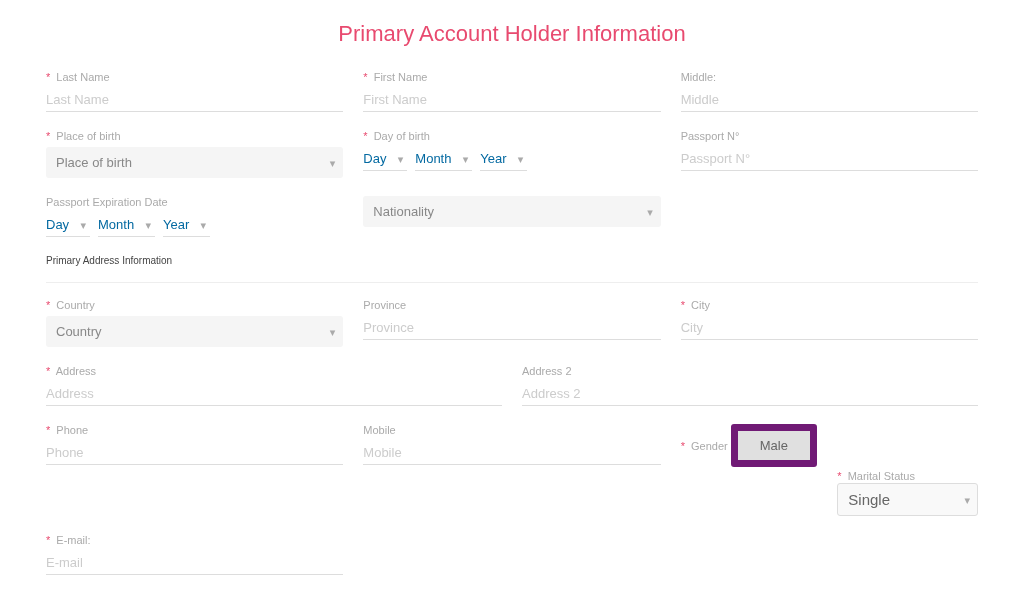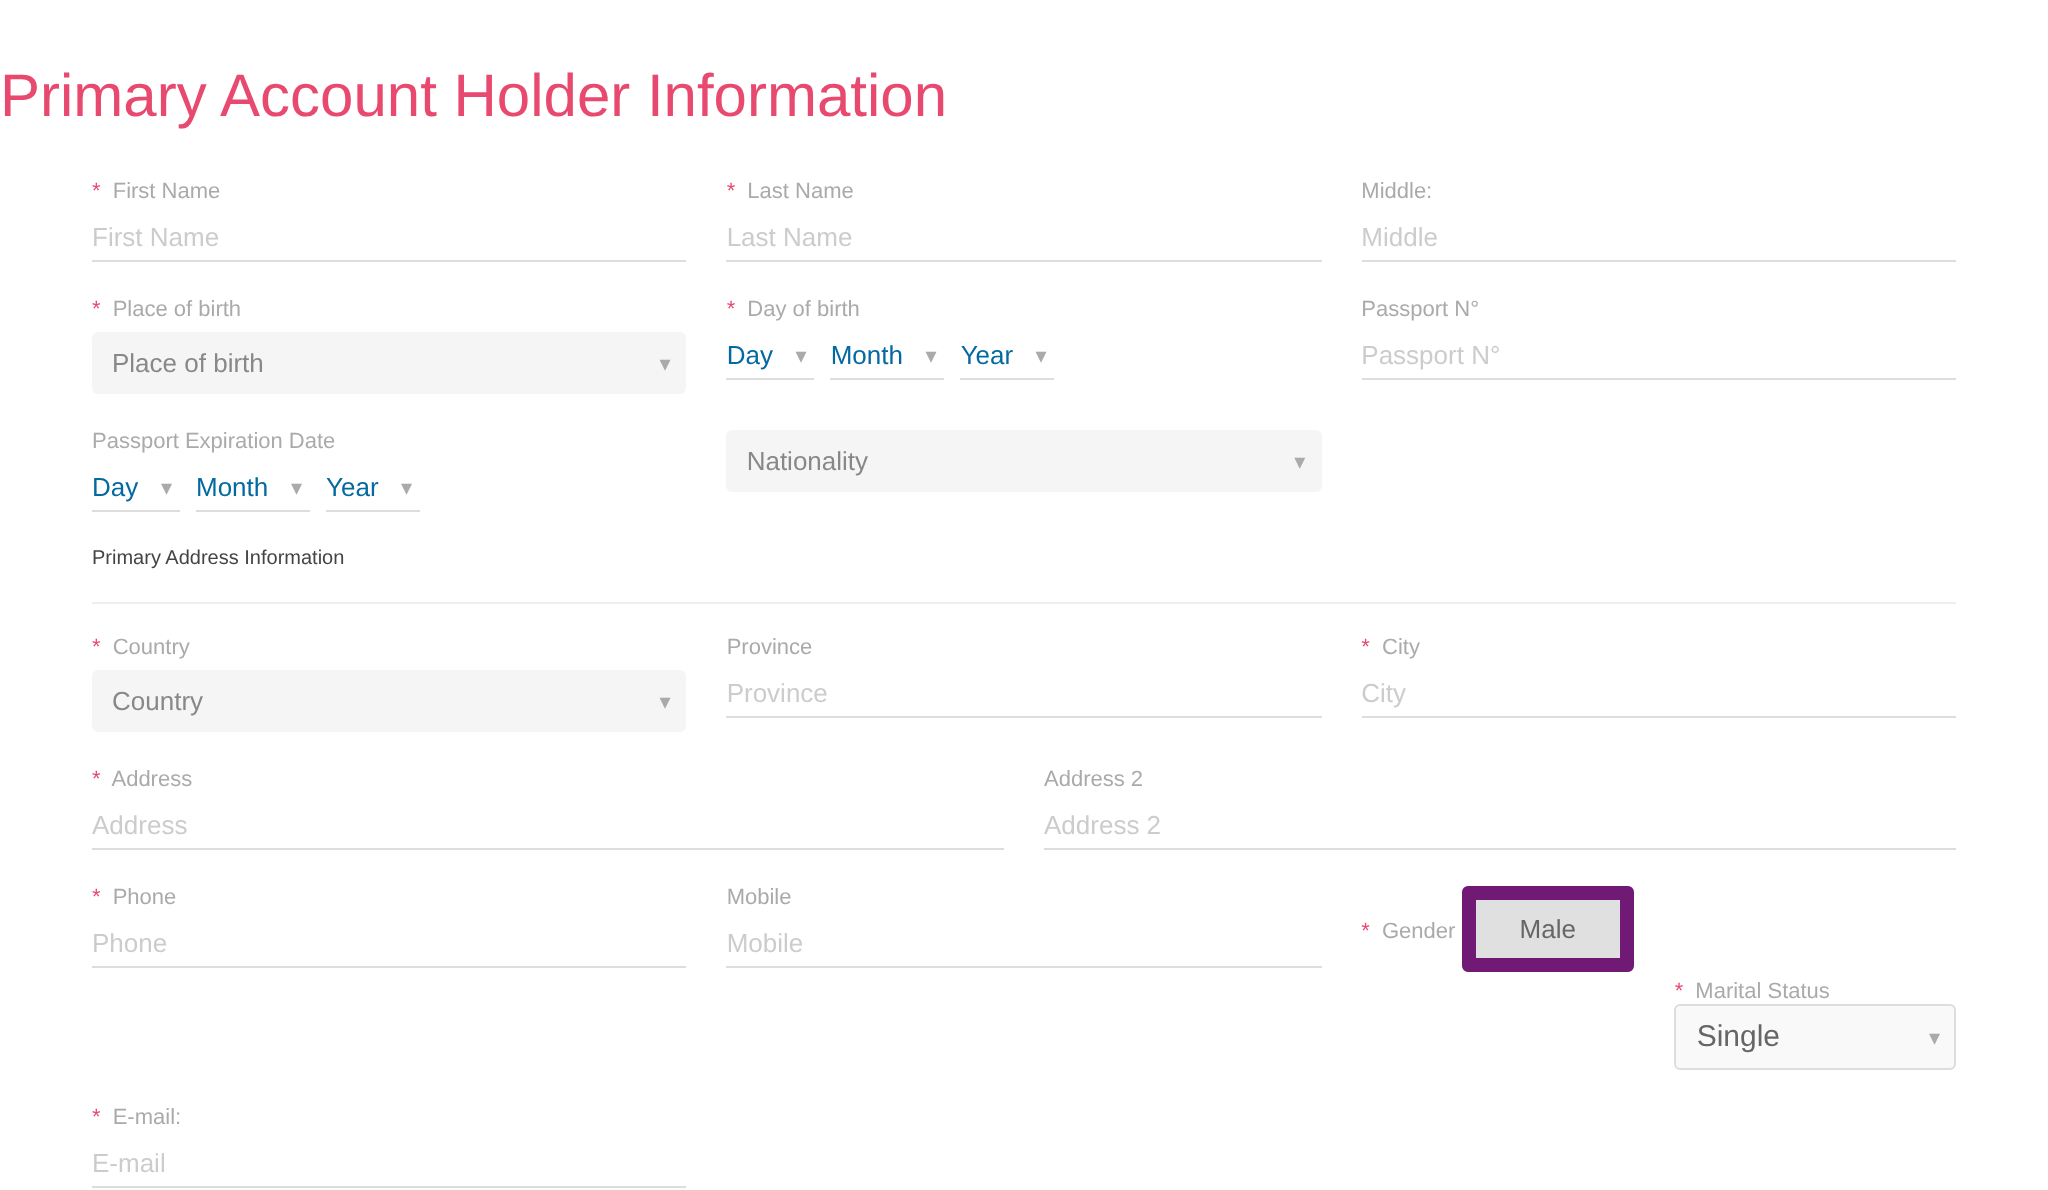--- a/index.html
+++ b/index.html
@@ -3,25 +3,25 @@
   <meta charset="utf-8">
   <style>
     * { box-sizing: border-box; margin: 0; padding: 0; }
     body {
       font-family: 'Segoe UI', Arial, sans-serif;
       background: #fff;
       color: #555;
       font-size: 13px;
     }
     .page-title {
-      text-align: left;
+      text-align: center;
       color: #e84a6f;
-      font-size: 30px;
+      font-size: 22px;
       font-weight: 300;
-      padding: 32px 0 24px;
+      padding: 21px 0 24px;
     }
     .form-container {
       max-width: 980px;
       margin: 0 auto;
       padding: 0 24px 40px;
     }
     .form-row {
       display: flex;
       gap: 20px;
       margin-bottom: 18px;
@@ -171,30 +171,30 @@
 <body>
 
 <div class="page-title">Primary Account Holder Information</div>
 
 <div class="form-container">
 
   <div class="form-row">
     <div class="form-group">
       <label class="form-label">
         <span class="required-star">*</span>
+        <span>Last Name</span>
+      </label>
+      <input class="form-input" type="text" placeholder="Last Name" style="">
+    </div>
+    <div class="form-group">
+      <label class="form-label">
+        <span class="required-star">*</span>
         <span>First Name</span>
       </label>
       <input class="form-input" type="text" placeholder="First Name" style="">
-    </div>
-    <div class="form-group">
-      <label class="form-label">
-        <span class="required-star">*</span>
-        <span>Last Name</span>
-      </label>
-      <input class="form-input" type="text" placeholder="Last Name" style="">
     </div>
     <div class="form-group">
       <label class="form-label">
         <span>Middle:</span>
       </label>
       <input class="form-input" type="text" placeholder="Middle" style="">
     </div>
   </div>
 
   <div class="form-row">

